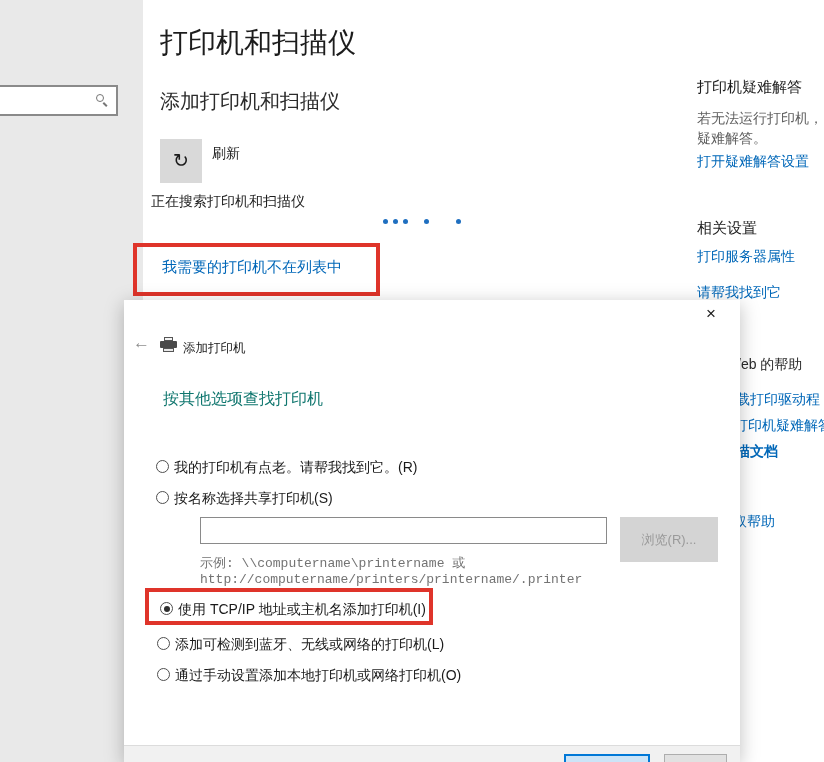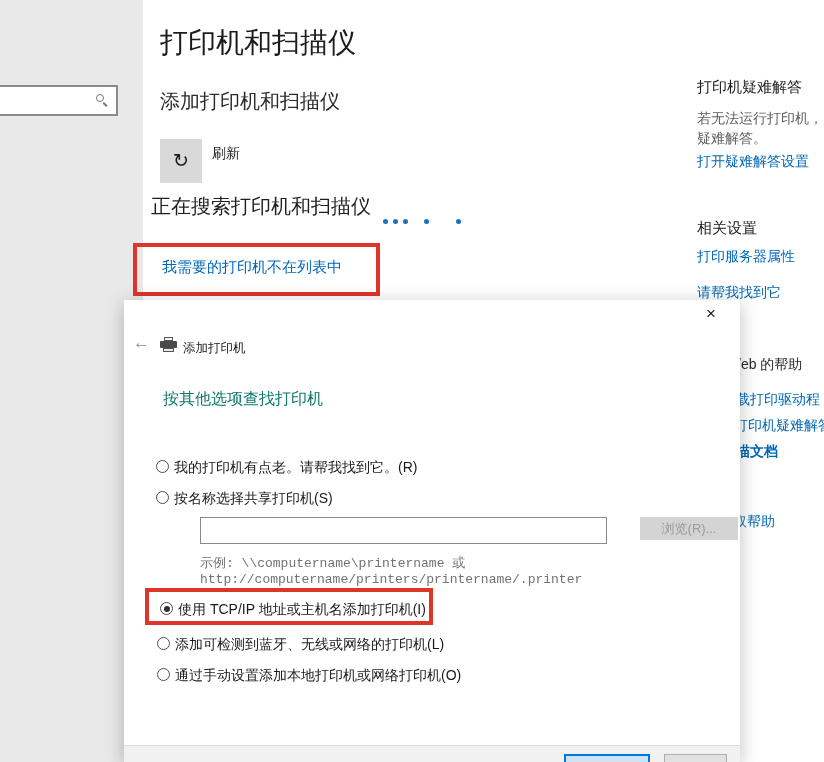--- a/index.html
+++ b/index.html
@@ -14,21 +14,21 @@
   .search-glyph { position:absolute; right:9px; top:7px; width:11px; height:11px; }
   .search-glyph .lens { position:absolute; left:0; top:0; width:8px; height:8px; border:1.4px solid #767676; border-radius:50%; }
   .search-glyph .tail { position:absolute; left:8px; top:8px; width:5px; height:1.6px; background:#767676; transform:rotate(45deg); transform-origin:0 0; }
 
   .page-title { left:160px; top:24px; font-size:28px; color:#1c1c1c; font-weight:400; }
   .section-heading { left:160px; top:88px; font-size:20px; color:#2b2b2b; font-weight:400; }
 
   .refresh-tile { left:160px; top:139px; width:42px; height:44px; background:#d9d9d9; cursor:pointer; text-align:center; }
   .refresh-tile span { font-size:19px; color:#1a1a1a; line-height:44px; }
   .refresh-label { left:212px; top:145px; font-size:14px; color:#1a1a1a; }
-  .status-text { left:151px; top:193px; font-size:20px; color:#1f1f1f; }
+  .status-text { left:151px; top:193px; font-size:14px; color:#1f1f1f; }
 
   .dot { position:absolute; top:219px; width:5px; height:5px; border-radius:50%; background:#1f6fc0; }
 
   .annotation { border:4px solid #df342a; background:transparent; }
   .link { color:#0067b8; font-size:14px; cursor:pointer; }
   .biglink { font-size:15px; }
 
   .sb-head { font-size:15px; color:#1c1c1c; }
   .sb-body { font-size:14px; color:#5e5e5e; line-height:20px; }
 
@@ -42,21 +42,21 @@
   .printer-icon { position:absolute; left:36px; top:37px; width:17px; height:15px; }
   .printer-icon .paper { position:absolute; left:4px; top:0; width:9px; height:4px; background:#f4f4f4; border:1px solid #555; }
   .printer-icon .body { position:absolute; left:0; top:4px; width:17px; height:7px; background:#4a4a4a; border-radius:1px; }
   .printer-icon .out { position:absolute; left:3px; top:11px; width:11px; height:4px; background:#e8e8e8; border:1px solid #555; }
 
   .radio { position:absolute; width:13px; height:13px; border:1px solid #4f4f4f; border-radius:50%; background:#fff; cursor:pointer; }
   .radio.selected::after { content:''; position:absolute; left:2.5px; top:2.5px; width:6px; height:6px; border-radius:50%; background:#2f2f2f; }
   .opt-label { position:absolute; font-size:14px; color:#1a1a1a; cursor:pointer; }
 
   .share-input { position:absolute; left:76px; top:217px; width:407px; height:27px; border:1px solid #8a8a8a; background:#fff; font-size:13px; padding:0 6px; }
-  .browse-btn { position:absolute; left:496px; top:217px; width:98px; height:23px; background:#d4d4d4; border:none; color:#9a9a9a; font-size:13px;margin-left:20px; }
+  .browse-btn { position:absolute; left:496px; top:217px; width:98px; height:45px; background:#d4d4d4; border:none; color:#9a9a9a; font-size:13px; }
   .example { position:absolute; font-size:13px; color:#737373;font-family:Liberation Mono, monospace; }
 
   .dlg-footer { position:absolute; left:0; top:445px; width:616px; height:17px; background:#f1f1f1; border-top:1px solid #dcdcdc; }
   .next-btn { position:absolute; left:440px; top:454px; width:86px; height:26px; background:#cce4f7; border:2px solid #0078d7; cursor:pointer; }
   .cancel-btn { position:absolute; left:540px; top:454px; width:63px; height:26px; background:#e1e1e1; border:1px solid #adadad; cursor:pointer; }
 
   .clip-head { font-size:14px; color:#2b2b2b; }
 </style>
 </head>
 <body>

